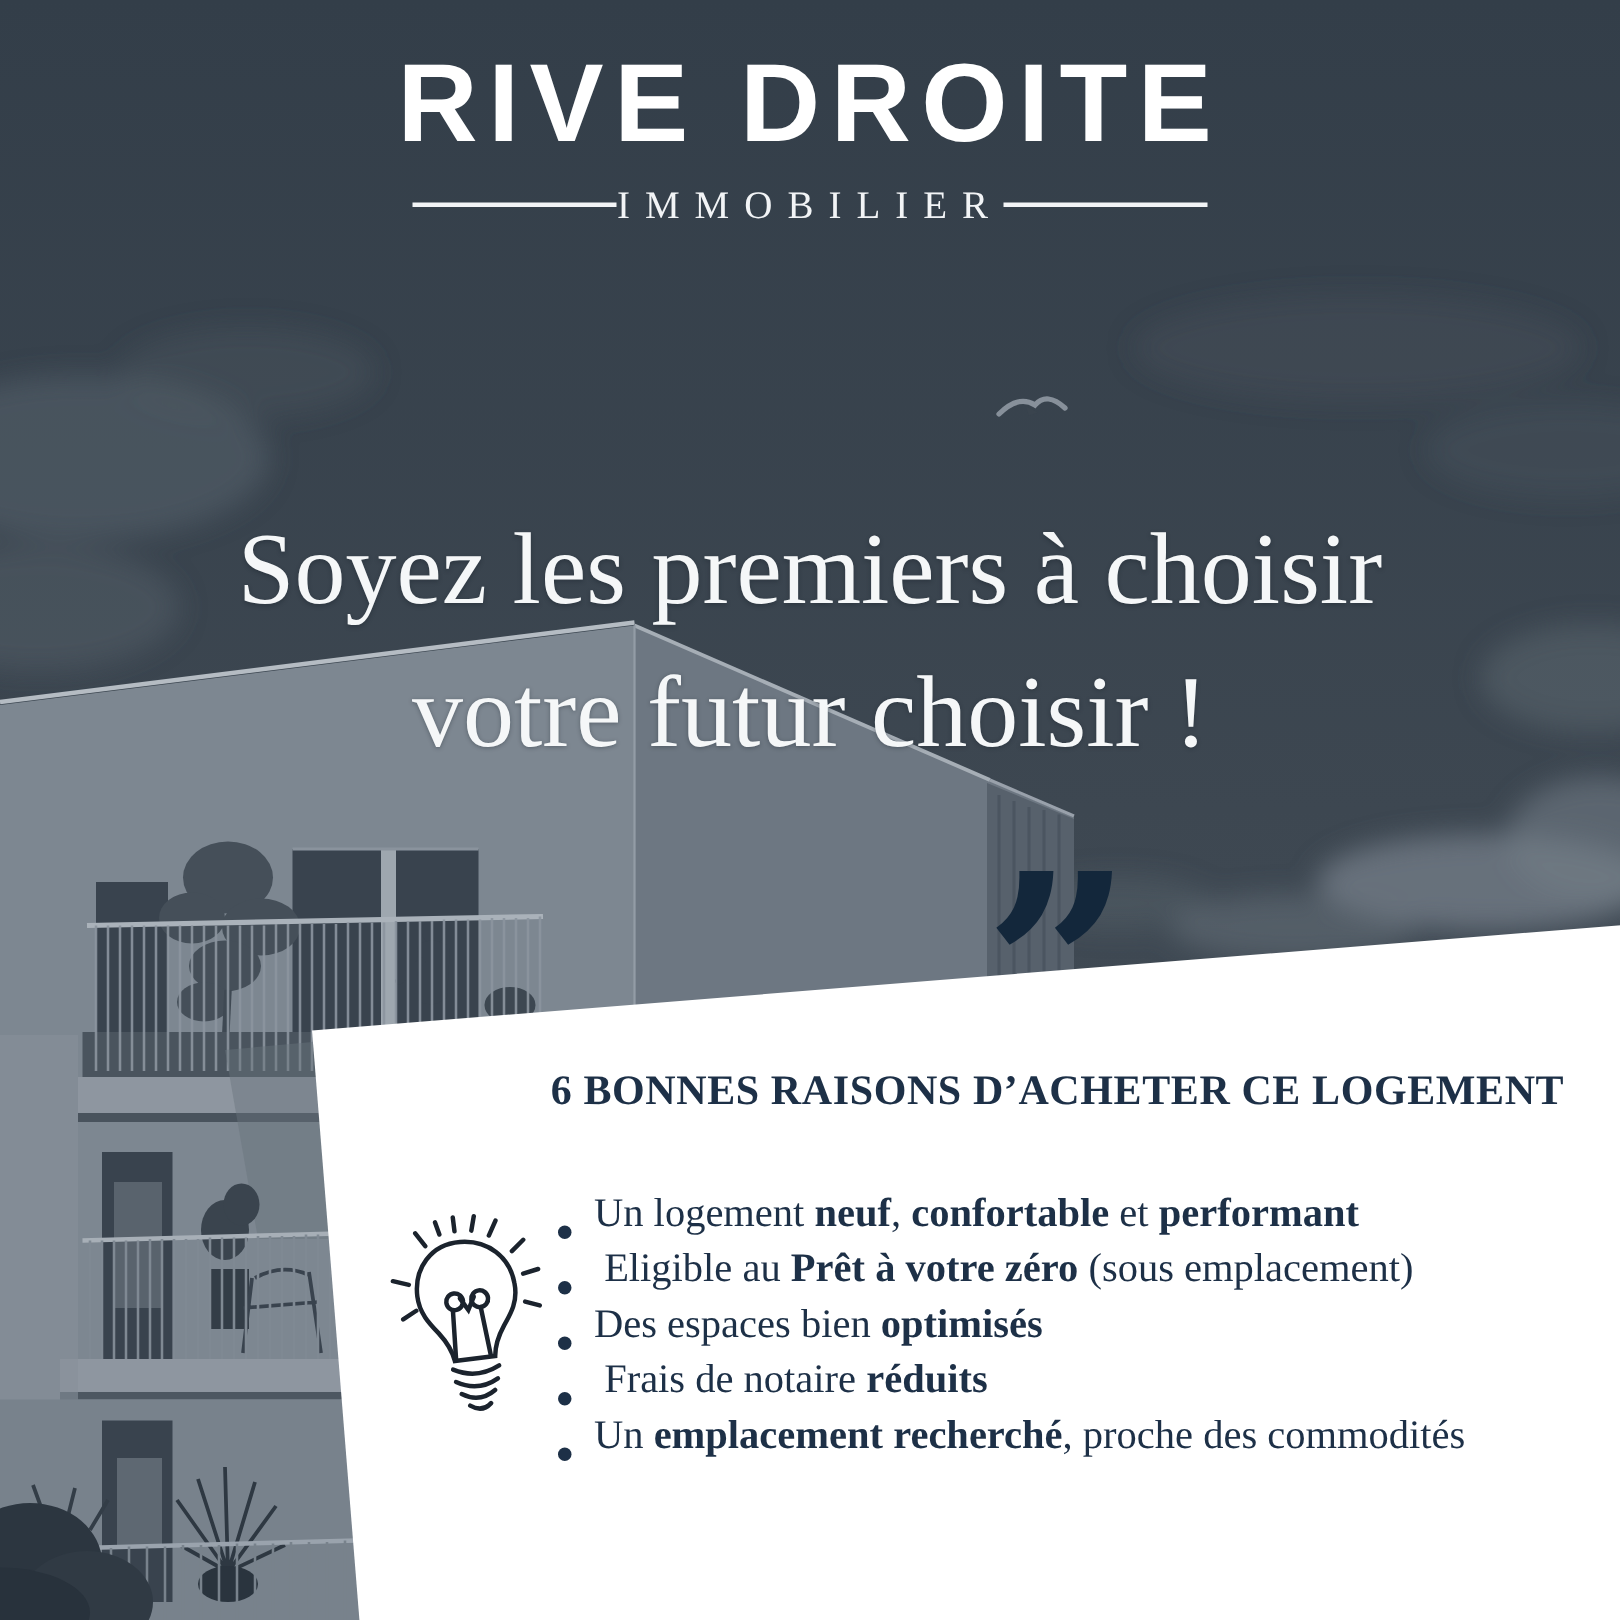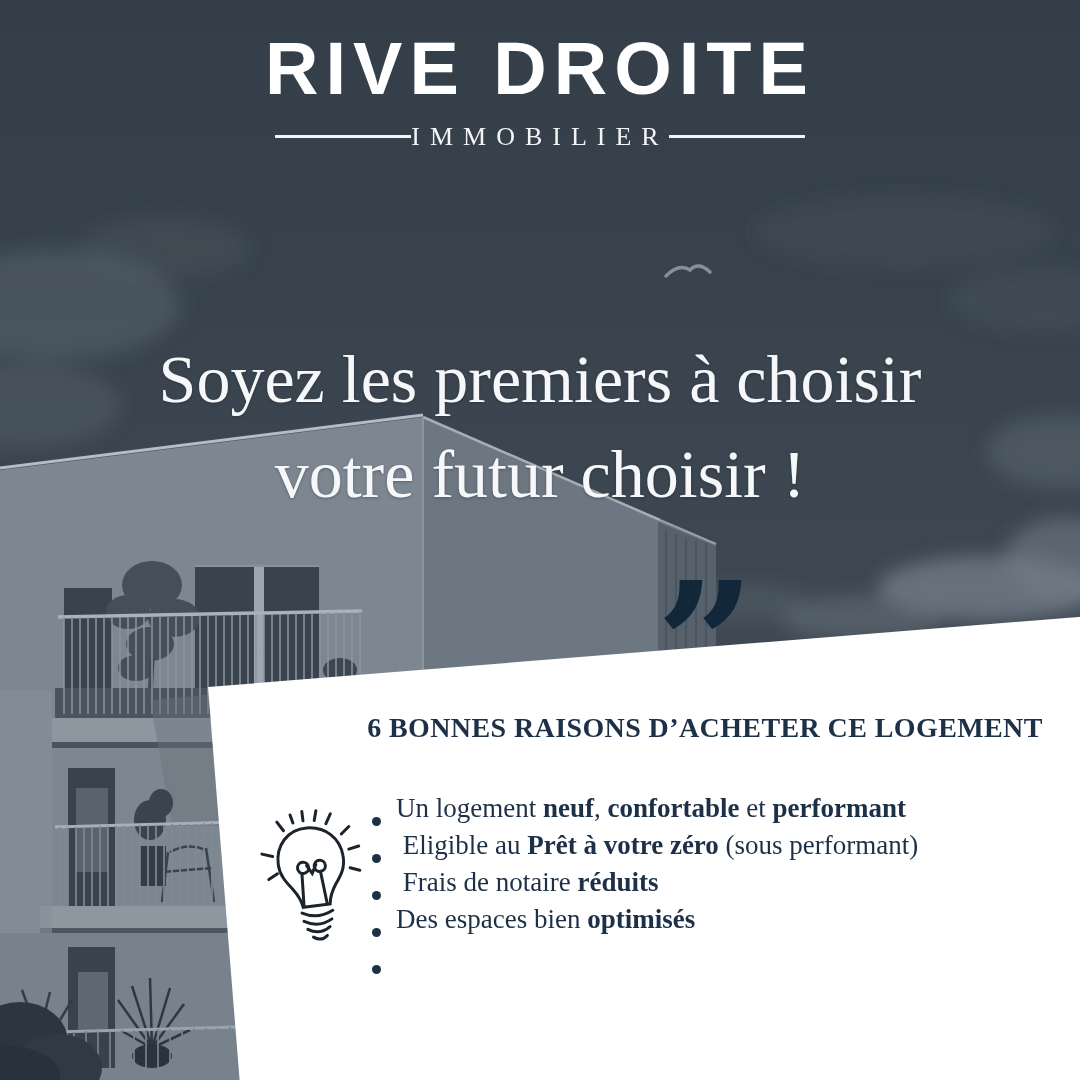--- a/index.html
+++ b/index.html
@@ -276,28 +276,29 @@
     <path d="M58 2 L58 12 M73 3 L70 13 M88 8 L82 18 M106 24 L97 31 M114 46 L103 48 M112 72 L102 68 M10 42 L21 46 M14 70 L24 65 M30 10 L36 20 M45 4 L47 13"></path>
   </svg>
 
   <div class="reasons">
       <div class="row">
         <span class="dot"></span>
         <span class="txt"><span>Un logement </span><b>neuf</b><span>, </span><b>confortable</b><span> et </span><b>performant</b></span>
       </div>
       <div class="row">
         <span class="dot"></span>
-        <span class="txt"><span> Eligible au </span><b>Prêt à votre zéro</b><span> (sous performant)</span></span>
+        <span class="txt"><span> Eligible au </span><b>Prêt à votre zéro</b><span> (sous emplacement)</span></span>
+      </div>
+      <div class="row">
+        <span class="dot"></span>
+        <span class="txt"><span>Des espaces bien </span><b>optimisés</b></span>
       </div>
       <div class="row">
         <span class="dot"></span>
         <span class="txt"><span> Frais de notaire </span><b>réduits</b></span>
       </div>
       <div class="row">
         <span class="dot"></span>
-        <span class="txt"><span>Des espaces bien </span><b>optimisés</b></span>
-      </div>
-      <div class="row">
-        <span class="dot"></span>
+        <span class="txt"><span>Un </span><b>emplacement recherché</b><span>, proche des commodités</span></span>
       </div>
     </div>
 
 </div>
 
 </body></html>

